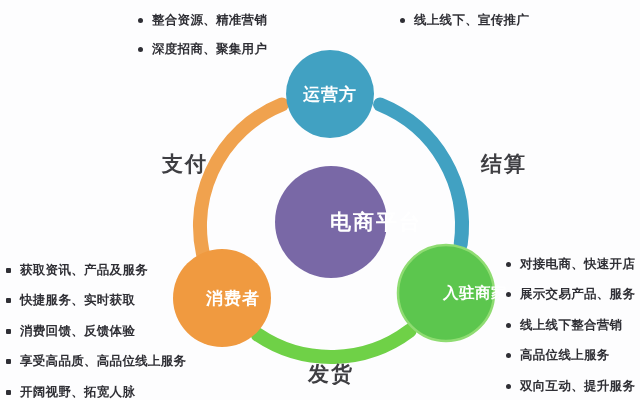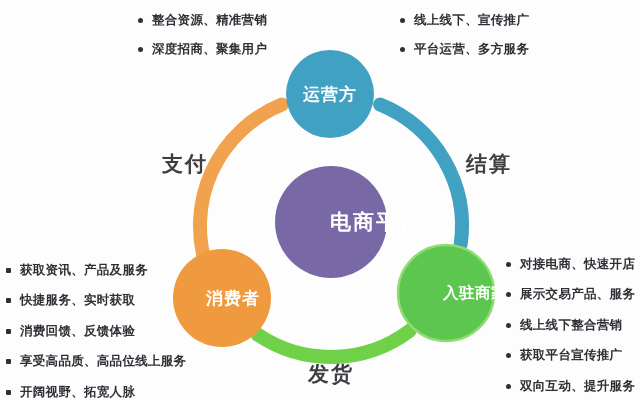--- a/index.html
+++ b/index.html
@@ -59,42 +59,41 @@
     <circle cx="222" cy="298" r="49" fill="#F09A40"></circle>
     <circle cx="446" cy="293" r="48" stroke-width="2.5" fill="#5CC64E" stroke="#8FDC72"></circle>
   </svg>
 
   <div class="node-label operator" style="left:330px;top:94px;">运营方</div>
   <div class="node-label center" style="left:331px;top:222px;">电商平台</div>
   <div class="node-label consumer" style="left:233px;top:298px;">消费者</div>
   <div class="node-label merchant" style="left:446px;top:293px;">入驻商家</div>
 
   <div class="edge-label" style="left:185px;top:164px;">支付</div>
-  <div class="edge-label" style="left:489px;top:164px;">结算</div>
+  <div class="edge-label" style="left:504px;top:164px;">结算</div>
   <div class="edge-label" style="left:331px;top:374px;">发货</div>
 
   <ul class="points top-list tl">
     <li>整合资源、精准营销</li>
     <li>深度招商、聚集用户</li>
   </ul>
 
   <ul class="points top-list tr">
     <li>线上线下、宣传推广</li>
-    <li>平台运营、多方服务</li>
   </ul>
 
   <ul class="points side-list square lc">
     <li>获取资讯、产品及服务</li>
     <li>快捷服务、实时获取</li>
     <li>消费回馈、反馈体验</li>
     <li>享受高品质、高品位线上服务</li>
     <li>开阔视野、拓宽人脉</li>
   </ul>
 
   <ul class="points side-list rc">
     <li>对接电商、快速开店</li>
     <li>展示交易产品、服务</li>
     <li>线上线下整合营销</li>
-    <li>获取平台宣传推广</li>
+    <li>高品位线上服务</li>
     <li>双向互动、提升服务</li>
   </ul>
 
 </div>
 
 </body></html>

